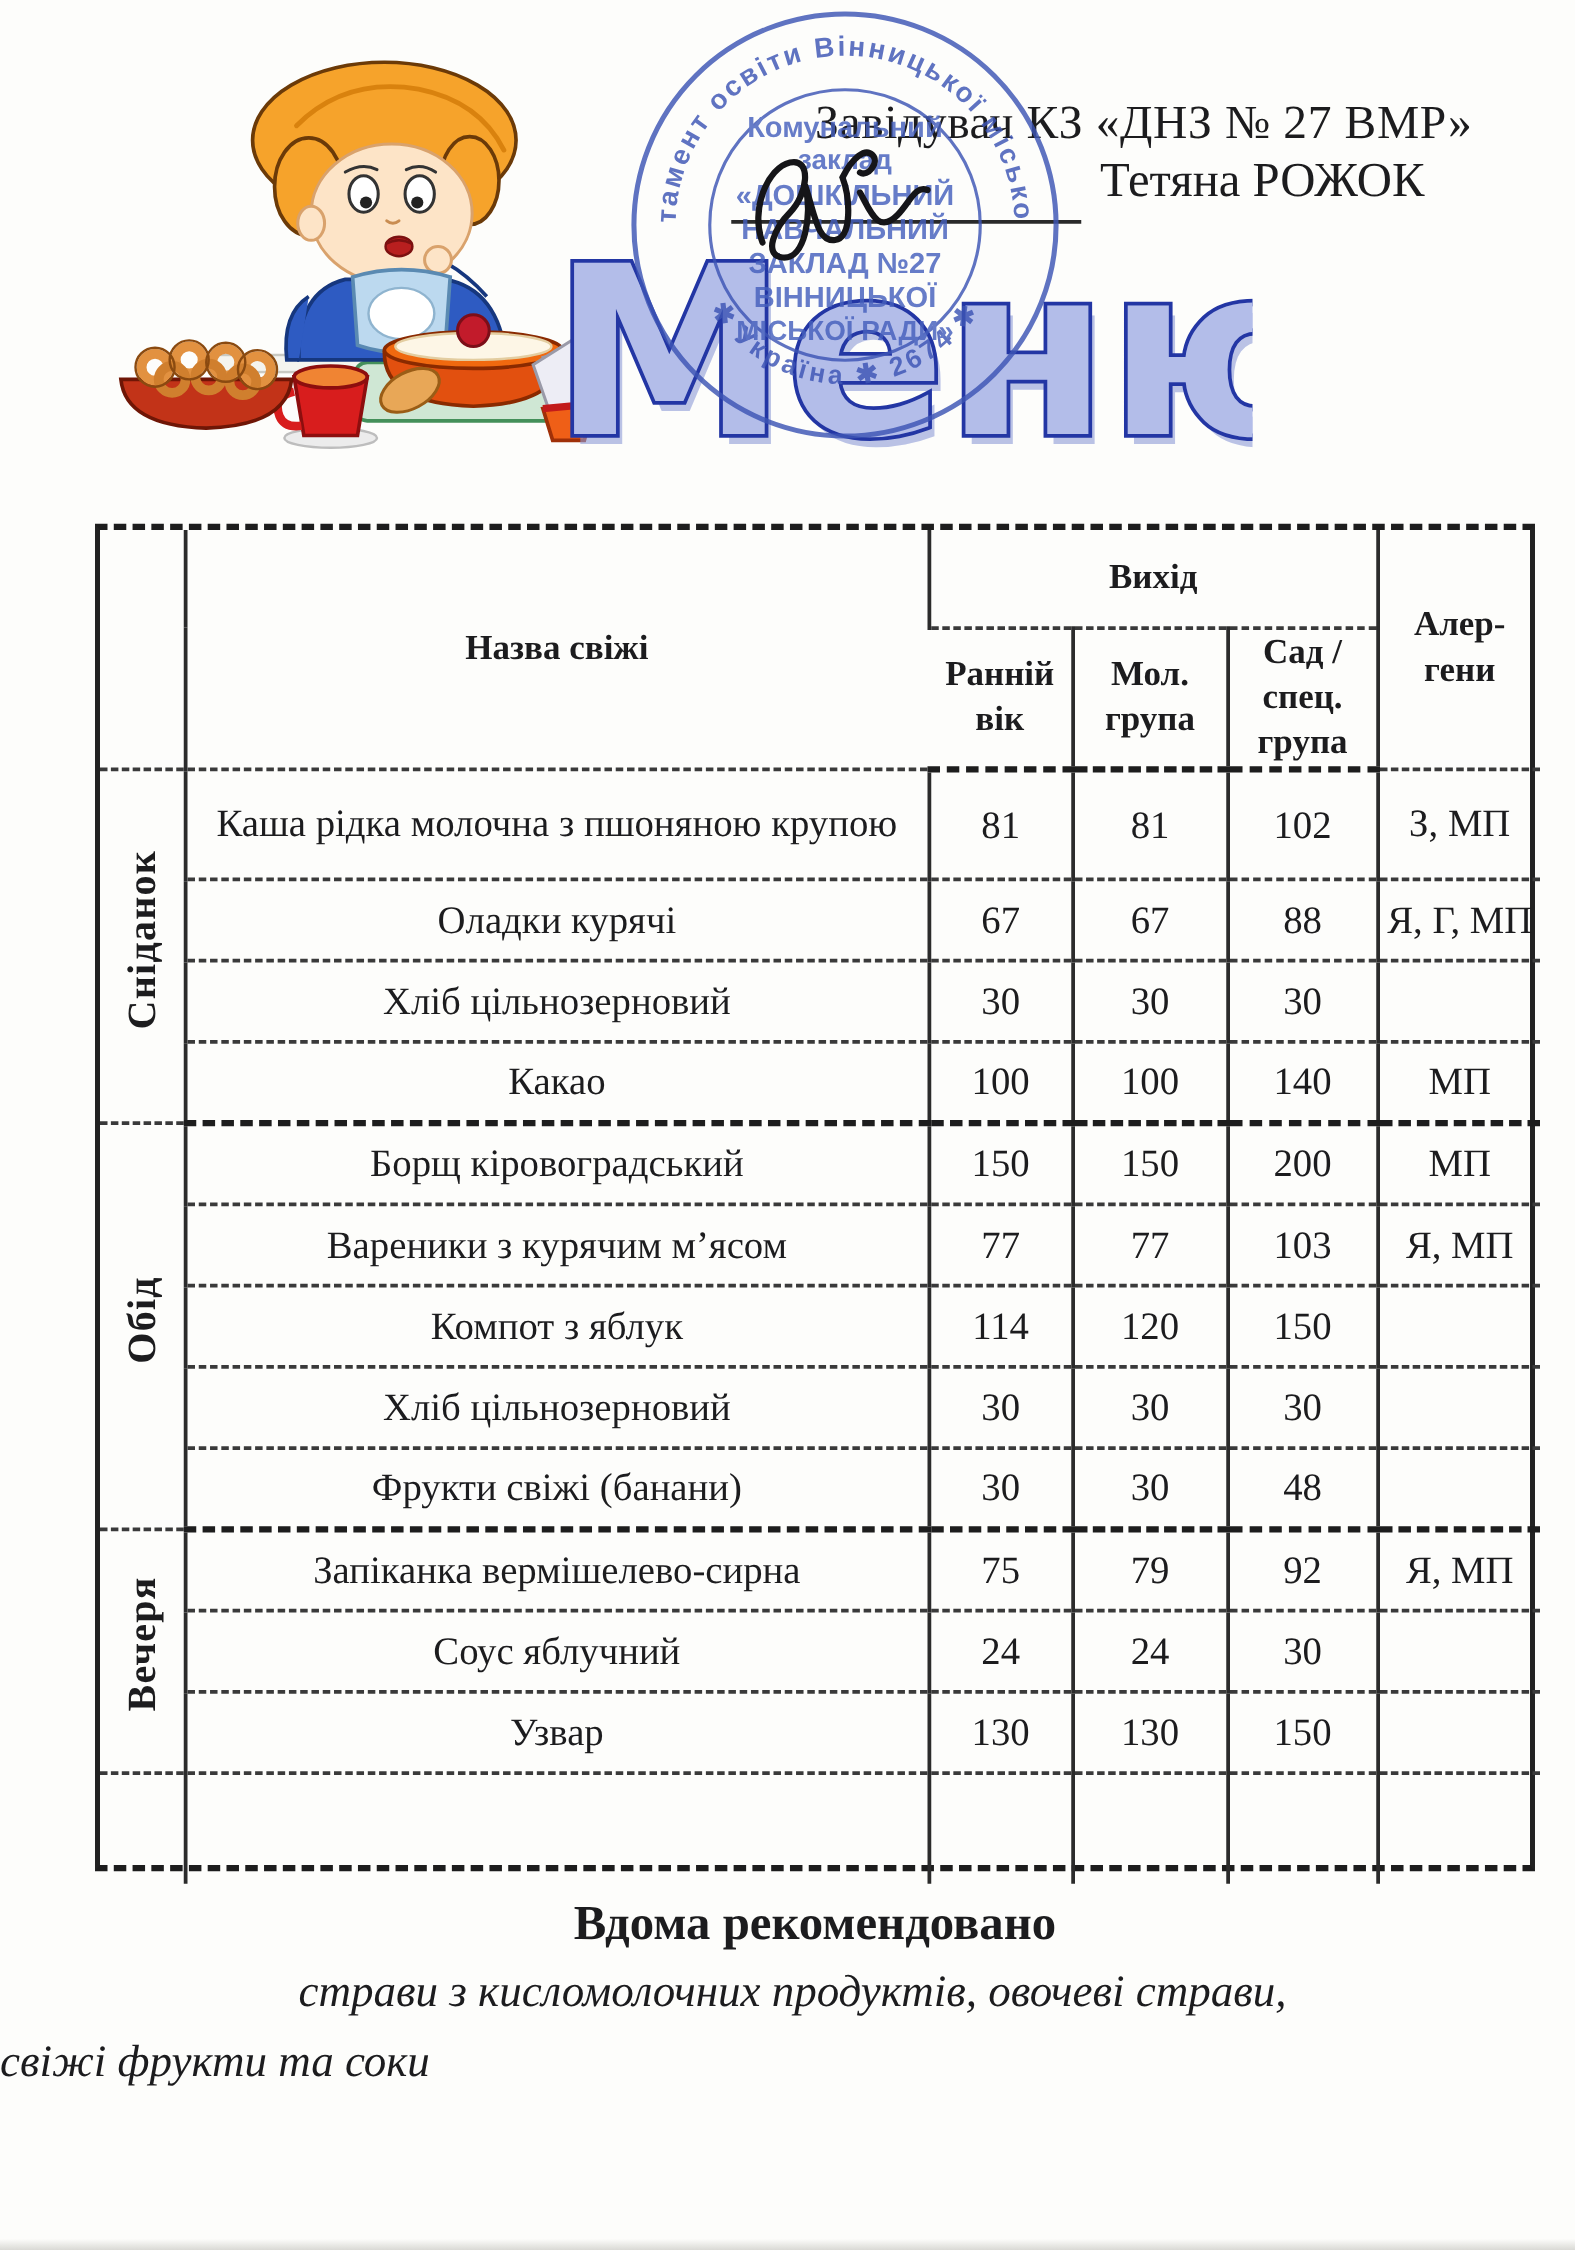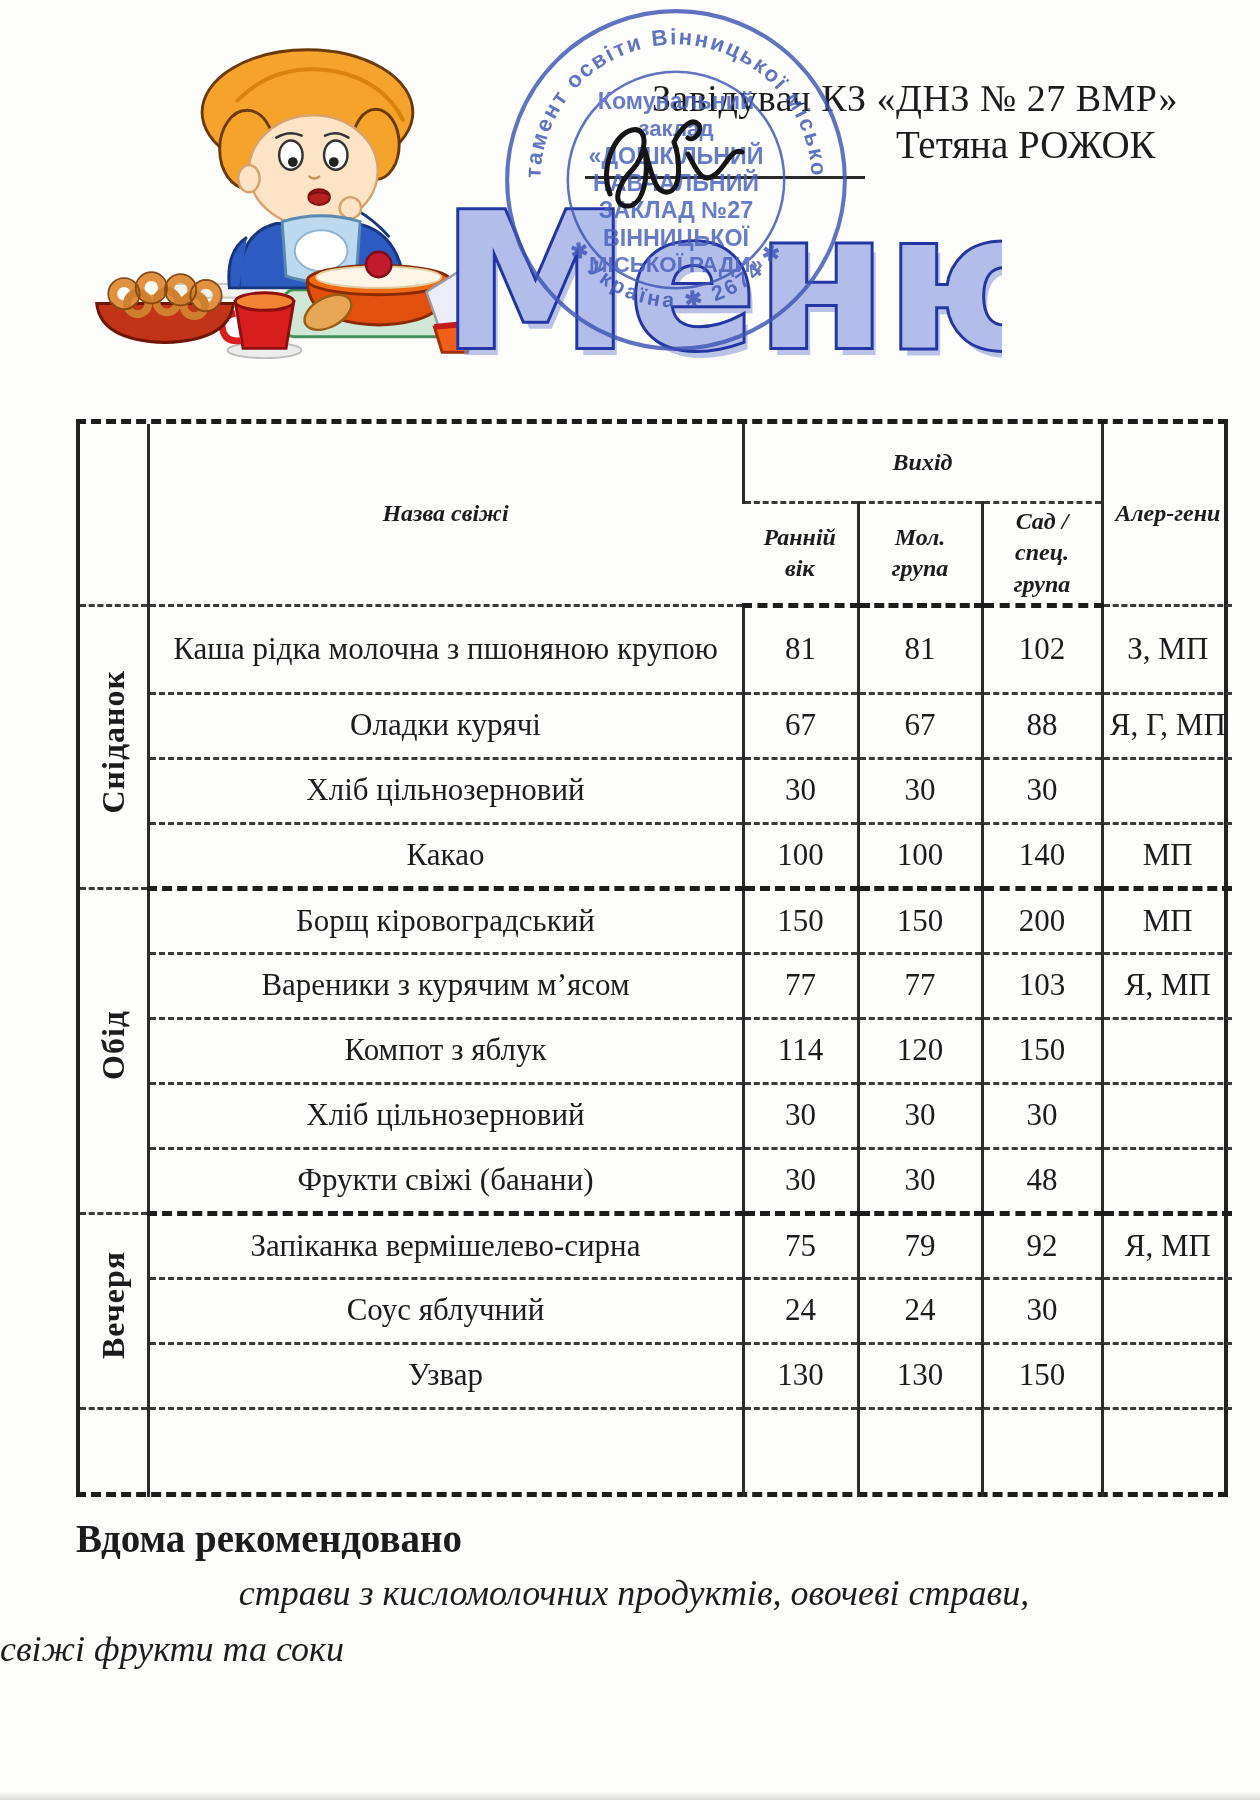--- a/index.html
+++ b/index.html
@@ -13,21 +13,21 @@
     font-family:"Liberation Serif", serif;
     color:#1c1c1e;
   }
   
   .approval-title{
     position:absolute;left:652px;top:76px;
     font-size:38px;letter-spacing:0.5px;white-space:nowrap;
   }
   .approver-name{
     position:absolute;left:880px;top:122px;
-    font-size:39px;white-space:nowrap;margin-left:16px;
+    font-size:39px;white-space:nowrap;
   }
   .sign-line{
     position:absolute;left:585px;top:176px;width:280px;height:0;
     border-bottom:3px solid #2a2a2a;
   }
   .menu-logo-svg{position:absolute;left:442px;top:172px;}
   .stamp-svg{position:absolute;left:494px;top:-2px;opacity:0.82;}
   .signature-svg{position:absolute;left:592px;top:108px;}
   .date-line{
     position:absolute;right:136px;top:386px;
@@ -47,21 +47,21 @@
     width:100%;height:100%;
   }
   table.menu th, table.menu td{
     border-left:3px solid #2b2b2b;
     border-bottom:3px dashed #3a3a3a;
     text-align:center;vertical-align:middle;
     padding:0 6px;box-sizing:border-box;
     font-size:31px;line-height:1.3;
     overflow:hidden;
   }
-  table.menu th{font-weight:bold;font-size:24px;font-style:italic;}
+  table.menu th{font-weight:bold;font-size:28px;}
   table.menu th:first-child, table.menu td.col-meal{border-left:none;text-align:center;}
   tr.hr1{height:78px;}
   tr.hr2{height:103px;}
   tr.r{height:65px;}
   tr.r-tall{height:88px;}
   tr.r-empty{height:89px;}
   thead tr.hr2 th{border-bottom:5px dashed #1d1d1d;}
   th.span2{border-bottom:5px dashed #1d1d1d;}
   th.out-head{border-bottom:3px dashed #3a3a3a;}
   tr.sec-end td{border-bottom:5px dashed #1d1d1d;}
@@ -73,21 +73,21 @@
     display:inline-block;line-height:1;
   }
   td.dish{padding:0 55px;}
   td.num{font-size:32px;}
   td.allerg{font-size:27px;}
   th.allerg-h{padding:0 16px;line-height:1.2;}
   th.sub{line-height:1.3;font-size:31px;padding:0 4px;}
   
   .footer-title{
     position:absolute;left:76px;top:1516px;width:1152px;
-    text-align:left;font-weight:bold;font-size:39px;
+    text-align:center;font-weight:bold;font-size:39px;
   }
   .footer-line1{
     position:absolute;left:4px;top:1572px;width:1260px;
     text-align:center;font-style:italic;font-size:36px;
   }
   .footer-line2{
     position:absolute;left:0;top:1628px;width:996px;
     text-align:left;font-style:italic;font-size:36px;
   }
   .scan-edge{

